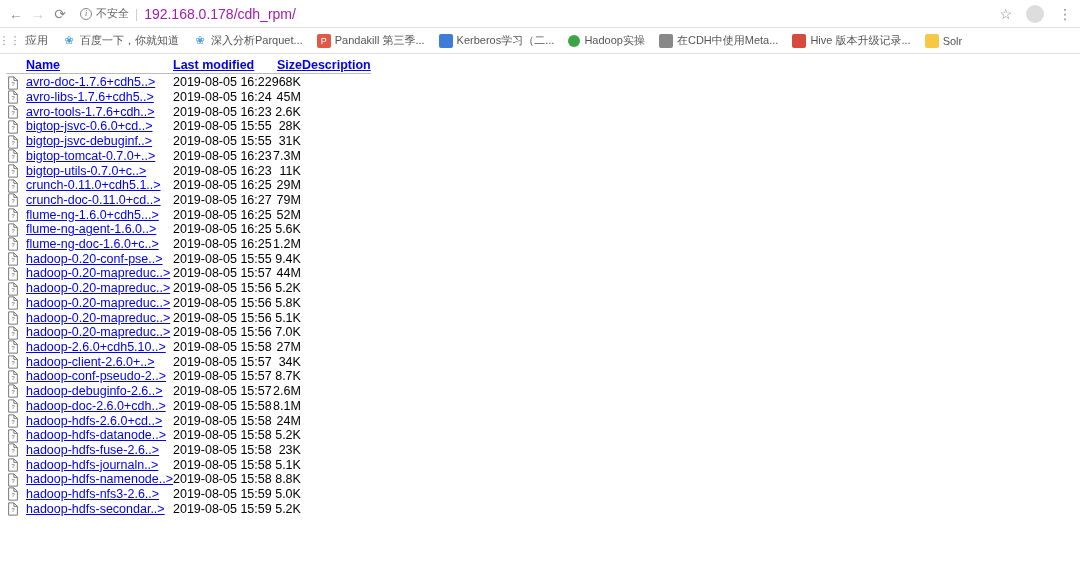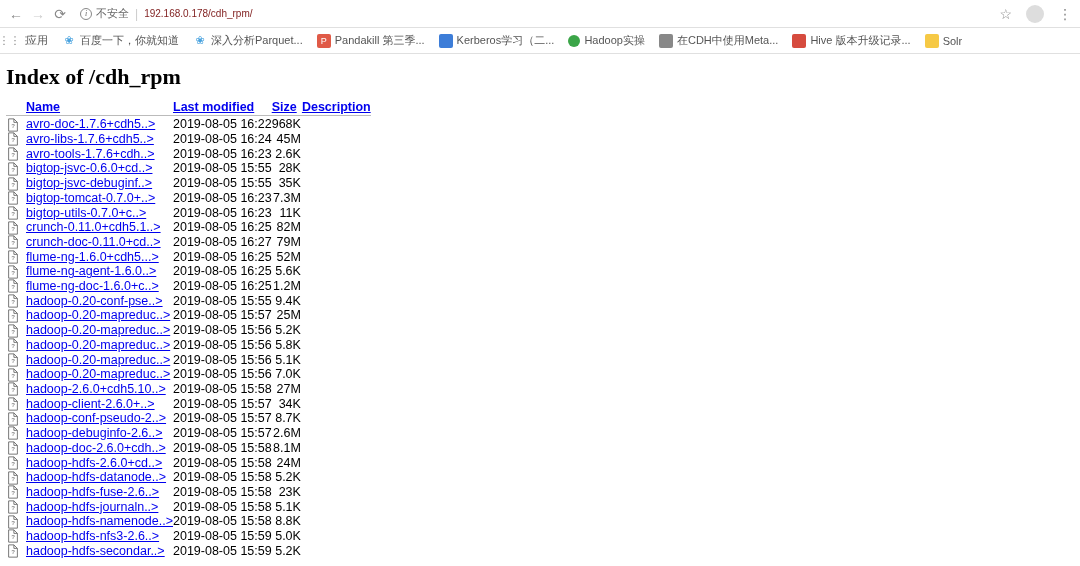--- a/index.html
+++ b/index.html
@@ -4,21 +4,21 @@
 <style>
 *{margin:0;padding:0;box-sizing:border-box}
 body{font-family:"Microsoft YaHei",Arial,sans-serif;font-size:12px;background:#fff;width:1080px}
 .browser-bar{height:28px;display:flex;align-items:center;padding:0 8px;gap:6px;border-bottom:1px solid #e0e0e0}
 .nav-btn{color:#888;width:16px;text-align:center;font-size:14px}
 .nav-btn.disabled{color:#ccc}
 .url-bar{flex:1;display:flex;align-items:center;gap:6px;margin-left:6px;margin-right:2px;height:22px}
 .url-security{color:#666;font-size:11px;display:flex;align-items:center;gap:4px}
 .url-security .info{width:12px;height:12px;border:1px solid #888;border-radius:50%;display:inline-flex;align-items:center;justify-content:center;font-size:8px;font-style:italic;font-family:serif}
 .url-sep{color:#ccc}
-.url-text{color:#7f1d1d;font-size:10px}
+.url-text{color:#a21caf;font-size:14px}
 .toolbar-right{display:flex;align-items:center;gap:14px;color:#888;font-size:14px}
 .avatar{width:18px;height:18px;border-radius:50%;background:#ddd}
 .bookmarks-bar{height:26px;display:flex;align-items:center;padding:0 8px;gap:14px;border-bottom:1px solid #e0e0e0;font-size:11px;color:#555}
 .bm{display:flex;align-items:center;gap:4px;white-space:nowrap}
 .bm-icon{width:14px;height:14px;display:inline-flex;align-items:center;justify-content:center;font-size:11px}
 .i-apps{color:#888}
 .i-flower{color:#4aa3df}
 .i-red{background:#e05a47;color:#fff;border-radius:2px;font-size:9px}
 .i-blue{background:#3d7dd8;border-radius:2px}
 .i-green{background:#3ba548;border-radius:50%;width:12px;height:12px}
@@ -28,21 +28,21 @@
 .content{padding:4px 6px}
 h1{font-size:22px;font-weight:bold;font-family:"Times New Roman",serif;padding:6px 0 10px}
 table{border-collapse:collapse;table-layout:fixed}
 th{font-size:12.5px;font-weight:bold;text-align:center}
 th a{color:#0000ee;text-decoration:underline}
 .col-icon{width:20px}
 .col-name{width:120px}
 .col-mod{width:80px}
 .col-size{width:26px;text-align:right}
 .col-desc{width:55px}
-th.col-size{text-align:left}
+th.col-size{text-align:right}
 hr{border:none;border-top:1px solid #bbb;margin:1px 0}
 tr.f{height:14.6px;font-size:12.5px}
 tr.f td{white-space:nowrap;vertical-align:middle}
 tr.f td.col-size{text-align:right;padding-right:1px}
 .fi{width:14px;height:14px;display:inline-block;vertical-align:middle}
 .fi svg{display:block}
 .ln{color:#0000ee;text-decoration:underline}
 </style>
 </head>
 <body>
@@ -99,21 +99,20 @@
       <span class="bm-icon i-redsq"></span>
       <span>Hive 版本升级记录...</span>
     </span> 
     <span class="bm">
       <span class="bm-icon i-yellow"></span>
       <span>Solr</span>
     </span>
 </div>
 
 <div class="content">
-  <h1>Index of /cdh_rpm</h1>
   <table>
     <tbody>
         <tr>
       <th class="col-icon"></th>
       <th class="col-name" style="text-align:left"><a href="#">Name</a></th>
       <th class="col-mod" style="text-align:left"><a href="#">Last modified</a></th>
       <th class="col-size"><a href="#">Size</a></th>
       <th class="col-desc"><a href="#">Description</a></th>
     </tr>
     <tr>
@@ -168,21 +167,21 @@
           <td class="col-desc"></td>
         </tr>
         <tr class="f">
           <td class="col-icon"><span class="fi"><svg width="14" height="14" viewBox="0 0 16 16">
                 <path d="M3 1 L9 1 L13 5 L13 15 L3 15 Z" fill="#fff" stroke="#666" stroke-width="1"></path>
                 <path d="M9 1 L9 5 L13 5" fill="none" stroke="#666" stroke-width="1"></path>
                 <text x="8" y="11.5" font-size="7" text-anchor="middle" fill="#888" font-weight="bold">?</text>
               </svg></span></td>
           <td class="col-name"><a href="#" class="ln">bigtop-jsvc-debuginf..&gt;</a></td>
           <td class="col-mod">2019-08-05 15:55</td>
-          <td class="col-size">35K</td>
+          <td class="col-size">31K</td>
           <td class="col-desc"></td>
         </tr>
         <tr class="f">
           <td class="col-icon"><span class="fi"><svg width="14" height="14" viewBox="0 0 16 16">
                 <path d="M3 1 L9 1 L13 5 L13 15 L3 15 Z" fill="#fff" stroke="#666" stroke-width="1"></path>
                 <path d="M9 1 L9 5 L13 5" fill="none" stroke="#666" stroke-width="1"></path>
                 <text x="8" y="11.5" font-size="7" text-anchor="middle" fill="#888" font-weight="bold">?</text>
               </svg></span></td>
           <td class="col-name"><a href="#" class="ln">bigtop-tomcat-0.7.0+..&gt;</a></td>
           <td class="col-mod">2019-08-05 16:23</td>
@@ -201,21 +200,21 @@
           <td class="col-desc"></td>
         </tr>
         <tr class="f">
           <td class="col-icon"><span class="fi"><svg width="14" height="14" viewBox="0 0 16 16">
                 <path d="M3 1 L9 1 L13 5 L13 15 L3 15 Z" fill="#fff" stroke="#666" stroke-width="1"></path>
                 <path d="M9 1 L9 5 L13 5" fill="none" stroke="#666" stroke-width="1"></path>
                 <text x="8" y="11.5" font-size="7" text-anchor="middle" fill="#888" font-weight="bold">?</text>
               </svg></span></td>
           <td class="col-name"><a href="#" class="ln">crunch-0.11.0+cdh5.1..&gt;</a></td>
           <td class="col-mod">2019-08-05 16:25</td>
-          <td class="col-size">82M</td>
+          <td class="col-size">29M</td>
           <td class="col-desc"></td>
         </tr>
         <tr class="f">
           <td class="col-icon"><span class="fi"><svg width="14" height="14" viewBox="0 0 16 16">
                 <path d="M3 1 L9 1 L13 5 L13 15 L3 15 Z" fill="#fff" stroke="#666" stroke-width="1"></path>
                 <path d="M9 1 L9 5 L13 5" fill="none" stroke="#666" stroke-width="1"></path>
                 <text x="8" y="11.5" font-size="7" text-anchor="middle" fill="#888" font-weight="bold">?</text>
               </svg></span></td>
           <td class="col-name"><a href="#" class="ln">crunch-doc-0.11.0+cd..&gt;</a></td>
           <td class="col-mod">2019-08-05 16:27</td>
@@ -267,21 +266,21 @@
           <td class="col-desc"></td>
         </tr>
         <tr class="f">
           <td class="col-icon"><span class="fi"><svg width="14" height="14" viewBox="0 0 16 16">
                 <path d="M3 1 L9 1 L13 5 L13 15 L3 15 Z" fill="#fff" stroke="#666" stroke-width="1"></path>
                 <path d="M9 1 L9 5 L13 5" fill="none" stroke="#666" stroke-width="1"></path>
                 <text x="8" y="11.5" font-size="7" text-anchor="middle" fill="#888" font-weight="bold">?</text>
               </svg></span></td>
           <td class="col-name"><a href="#" class="ln">hadoop-0.20-mapreduc..&gt;</a></td>
           <td class="col-mod">2019-08-05 15:57</td>
-          <td class="col-size">25M</td>
+          <td class="col-size">44M</td>
           <td class="col-desc"></td>
         </tr>
         <tr class="f">
           <td class="col-icon"><span class="fi"><svg width="14" height="14" viewBox="0 0 16 16">
                 <path d="M3 1 L9 1 L13 5 L13 15 L3 15 Z" fill="#fff" stroke="#666" stroke-width="1"></path>
                 <path d="M9 1 L9 5 L13 5" fill="none" stroke="#666" stroke-width="1"></path>
                 <text x="8" y="11.5" font-size="7" text-anchor="middle" fill="#888" font-weight="bold">?</text>
               </svg></span></td>
           <td class="col-name"><a href="#" class="ln">hadoop-0.20-mapreduc..&gt;</a></td>
           <td class="col-mod">2019-08-05 15:56</td>

